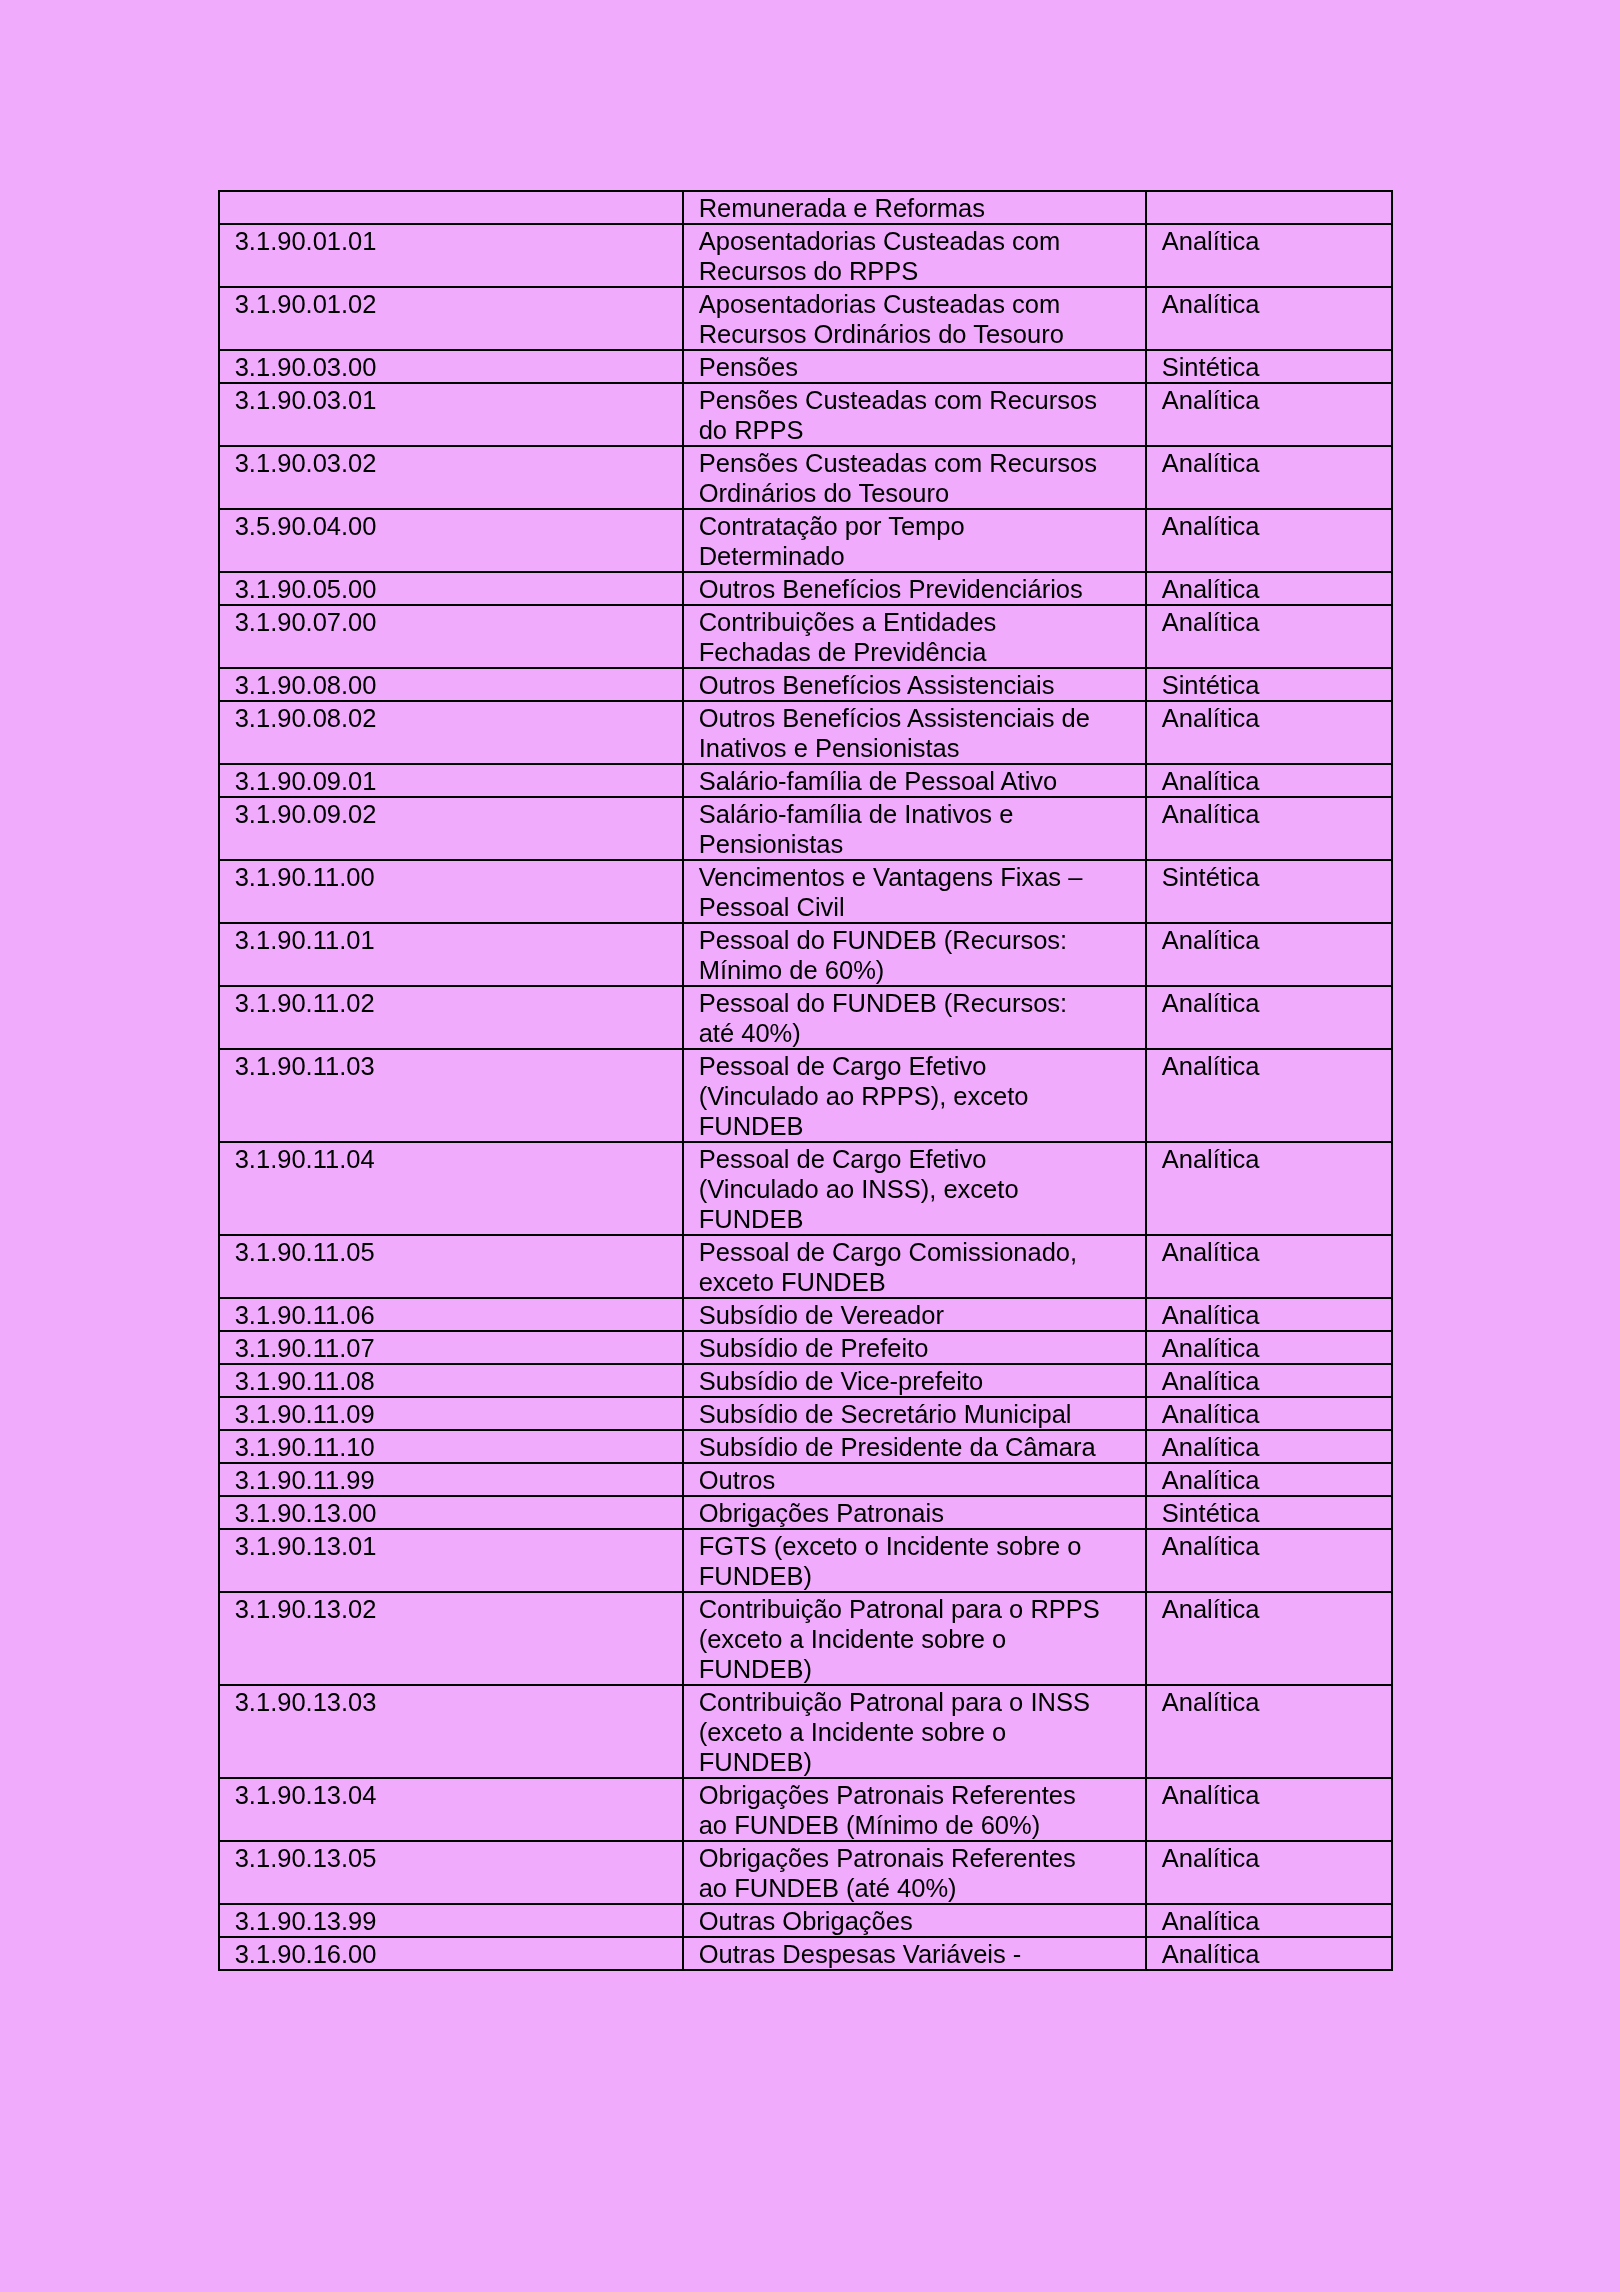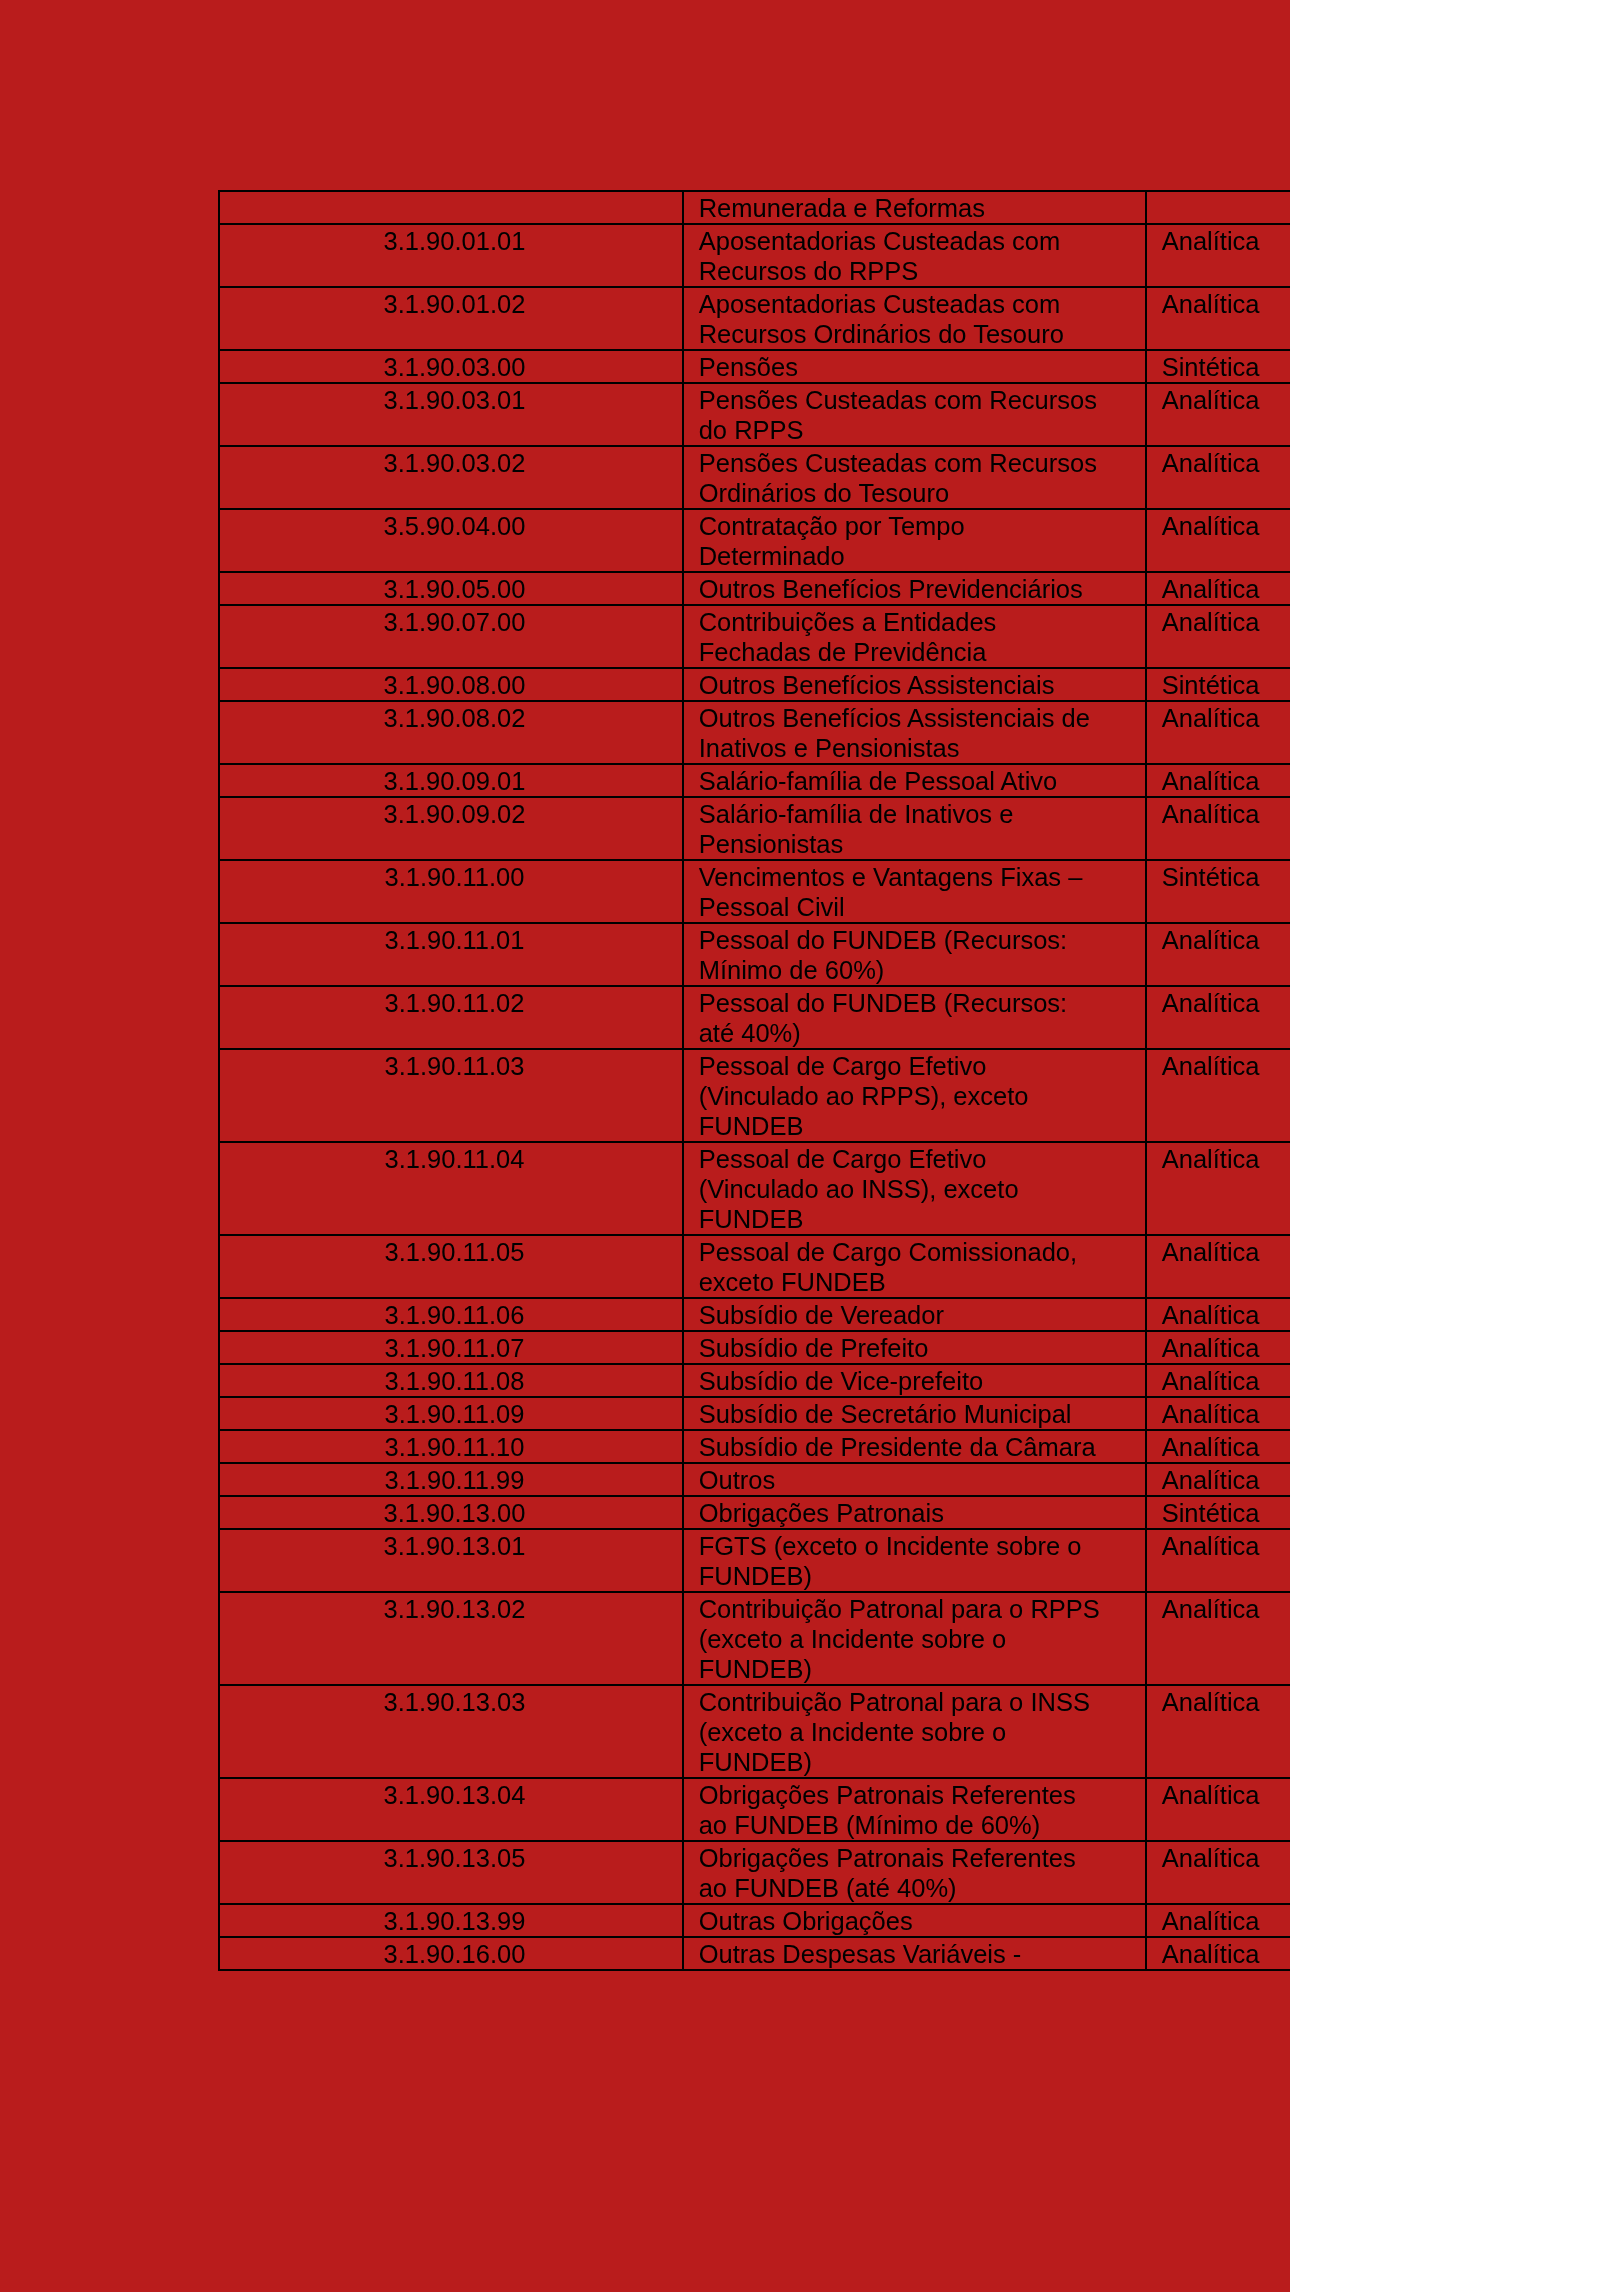--- a/index.html
+++ b/index.html
@@ -3,23 +3,23 @@
 <meta charset="utf-8">
 <title>Tabela de Contas de Despesa</title>
 <style>
   html, body {
     margin: 0;
     padding: 0;
     background: #ffffff;
   }
   .doc-page {
     position: relative;
-    width: 1290px;
+    width: 1620px;
     height: 2293px;
-    background: #b91c1c;
+    background: #f0abfc;
     overflow: hidden;
     font-family: "Liberation Sans", "DejaVu Sans", sans-serif;
     color: #000000;
   }
   table.accounts-table {
     position: absolute;
     left: 218px;
     top: 190px;
     width: 1172px;
     border-collapse: collapse;
@@ -35,21 +35,20 @@
     vertical-align: top;
     font-size: 25.5px;
     line-height: 30px;
     padding: 1px 7.8px 0 14.7px;
     white-space: pre-line;
     overflow: hidden;
     color: #000000;
   }
   table.accounts-table td:first-child {
     border-left: none;
-    text-align: center;
   }
 </style>
 </head>
 <body>
 
 <div class="doc-page">
   <table class="accounts-table">
     <colgroup>
       <col class="col-code">
       <col class="col-desc">

